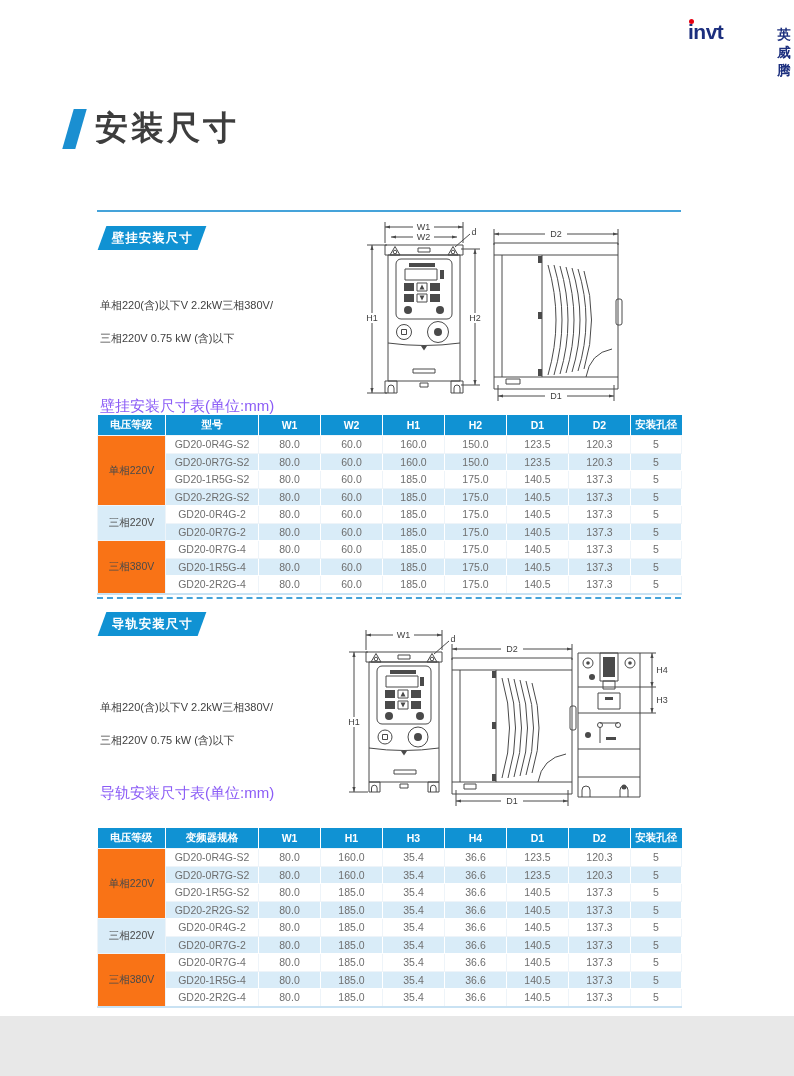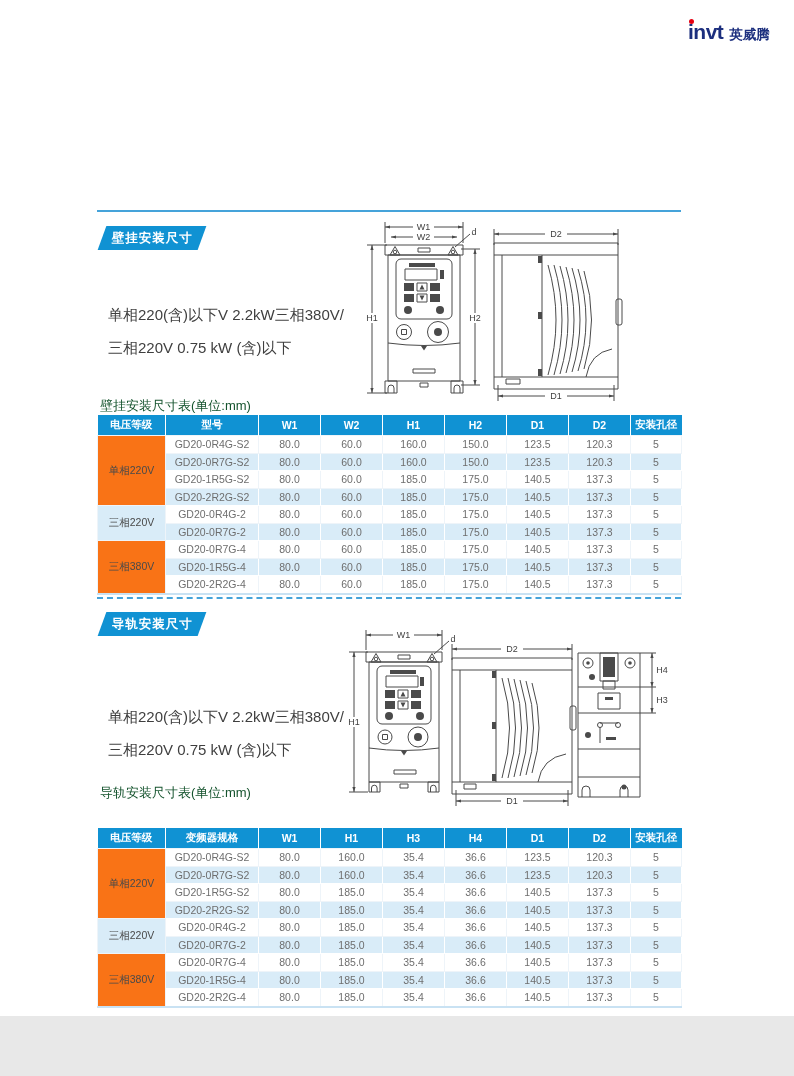--- a/index.html
+++ b/index.html
@@ -4,36 +4,36 @@
 <style>
   html,body{margin:0;padding:0;background:#e8e8e8;}
   #page{
     position:relative;width:794px;height:1016px;margin:0 auto;background:#ffffff;
     font-family:"Liberation Sans","DejaVu Sans",sans-serif;overflow:hidden;
   }
   
   .logo{position:absolute;left:688px;top:20px;display:flex;align-items:baseline;gap:6px;}
   .logo-brand{position:relative;font-size:21px;font-weight:bold;color:#1c2f7e;letter-spacing:-0.5px;}
   .logo-dot{position:absolute;left:689px;top:19px;width:5px;height:5px;border-radius:50%;background:#e60012;}
-  .logo-cn{font-size:13.5px;font-weight:bold;color:#1c2f7e;}
+  .logo-cn{font-size:13.5px;font-weight:bold;color:#1c2f7e;margin-left:48px;}
   
   .title-row{position:absolute;left:68px;top:106px;display:flex;align-items:center;}
   .title-slash{width:13px;height:40px;background:#1a8fd1;transform:skewX(-16deg);margin-right:14px;}
   .page-title{margin:0;font-size:33px;font-weight:600;color:#3d3d3d;letter-spacing:3px;}
   
   .rule-solid{position:absolute;left:97px;width:584px;height:0;border-top:2px solid #45a3da;}
   .rule-dashed{position:absolute;left:97px;width:584px;height:0;border-top:2px dashed #45a3da;}
   
   .badge{position:absolute;left:102px;width:100px;height:24px;background:#1092d3;transform:skewX(-20deg);
     display:flex;align-items:center;justify-content:center;}
   .badge span{transform:skewX(20deg);color:#fff;font-size:12.5px;font-weight:600;letter-spacing:1px;white-space:nowrap;}
   
-  .desc{position:absolute;left:100px;margin:8px;font-size:15px;color:#3f3f3f;}
-  
-  .table-title{position:absolute;left:100px;font-size:13px;color:#14532d;}
+  .desc{position:absolute;left:100px;margin:0;font-size:11px;color:#3f3f3f;}
+  
+  .table-title{position:absolute;left:100px;font-size:15px;color:#8b5cf6;}
   
   table.dim-table{position:absolute;left:97px;width:584px;border-collapse:collapse;table-layout:fixed;
     border-bottom:2px solid #c9e2f3;font-size:10.5px;}
   table.dim-table th{background:#1092d3;color:#fff;font-weight:600;height:20px;padding:0;
     border-right:1px solid #fff;text-align:center;}
   table.dim-table th:last-child{border-right:none;font-family:Liberation Mono, monospace;}
   table.dim-table td{height:16.5px;padding:0;text-align:center;color:#6e6e6e;
     border:1px solid #eef4f9;background:#fff;}
   table.dim-table tbody tr:nth-child(even) td{background:#d9ecf8;border-color:#fff;}
   table.dim-table td.grp{color:#4a4a4a;background:#f97316;}
@@ -52,20 +52,24 @@
 <body>
 
 <div id="page">
 
   <div class="logo">
     <span class="logo-brand">invt</span>
     <span class="logo-cn">英威腾</span>
   </div>
   <span class="logo-dot"></span>
 
+  <div class="title-row">
+    <span class="title-slash"></span>
+    <h1 class="page-title">安装尺寸</h1>
+  </div>
 
   <div class="rule-solid" style="top:210px"></div>
 
   <div class="badge" style="top:226px">
     <span>壁挂安装尺寸</span>
   </div>
 
   <p class="desc" style="top:298px">单相220(含)以下V 2.2kW三相380V/</p>
   <p class="desc" style="top:331px">三相220V 0.75 kW (含)以下</p>
 

